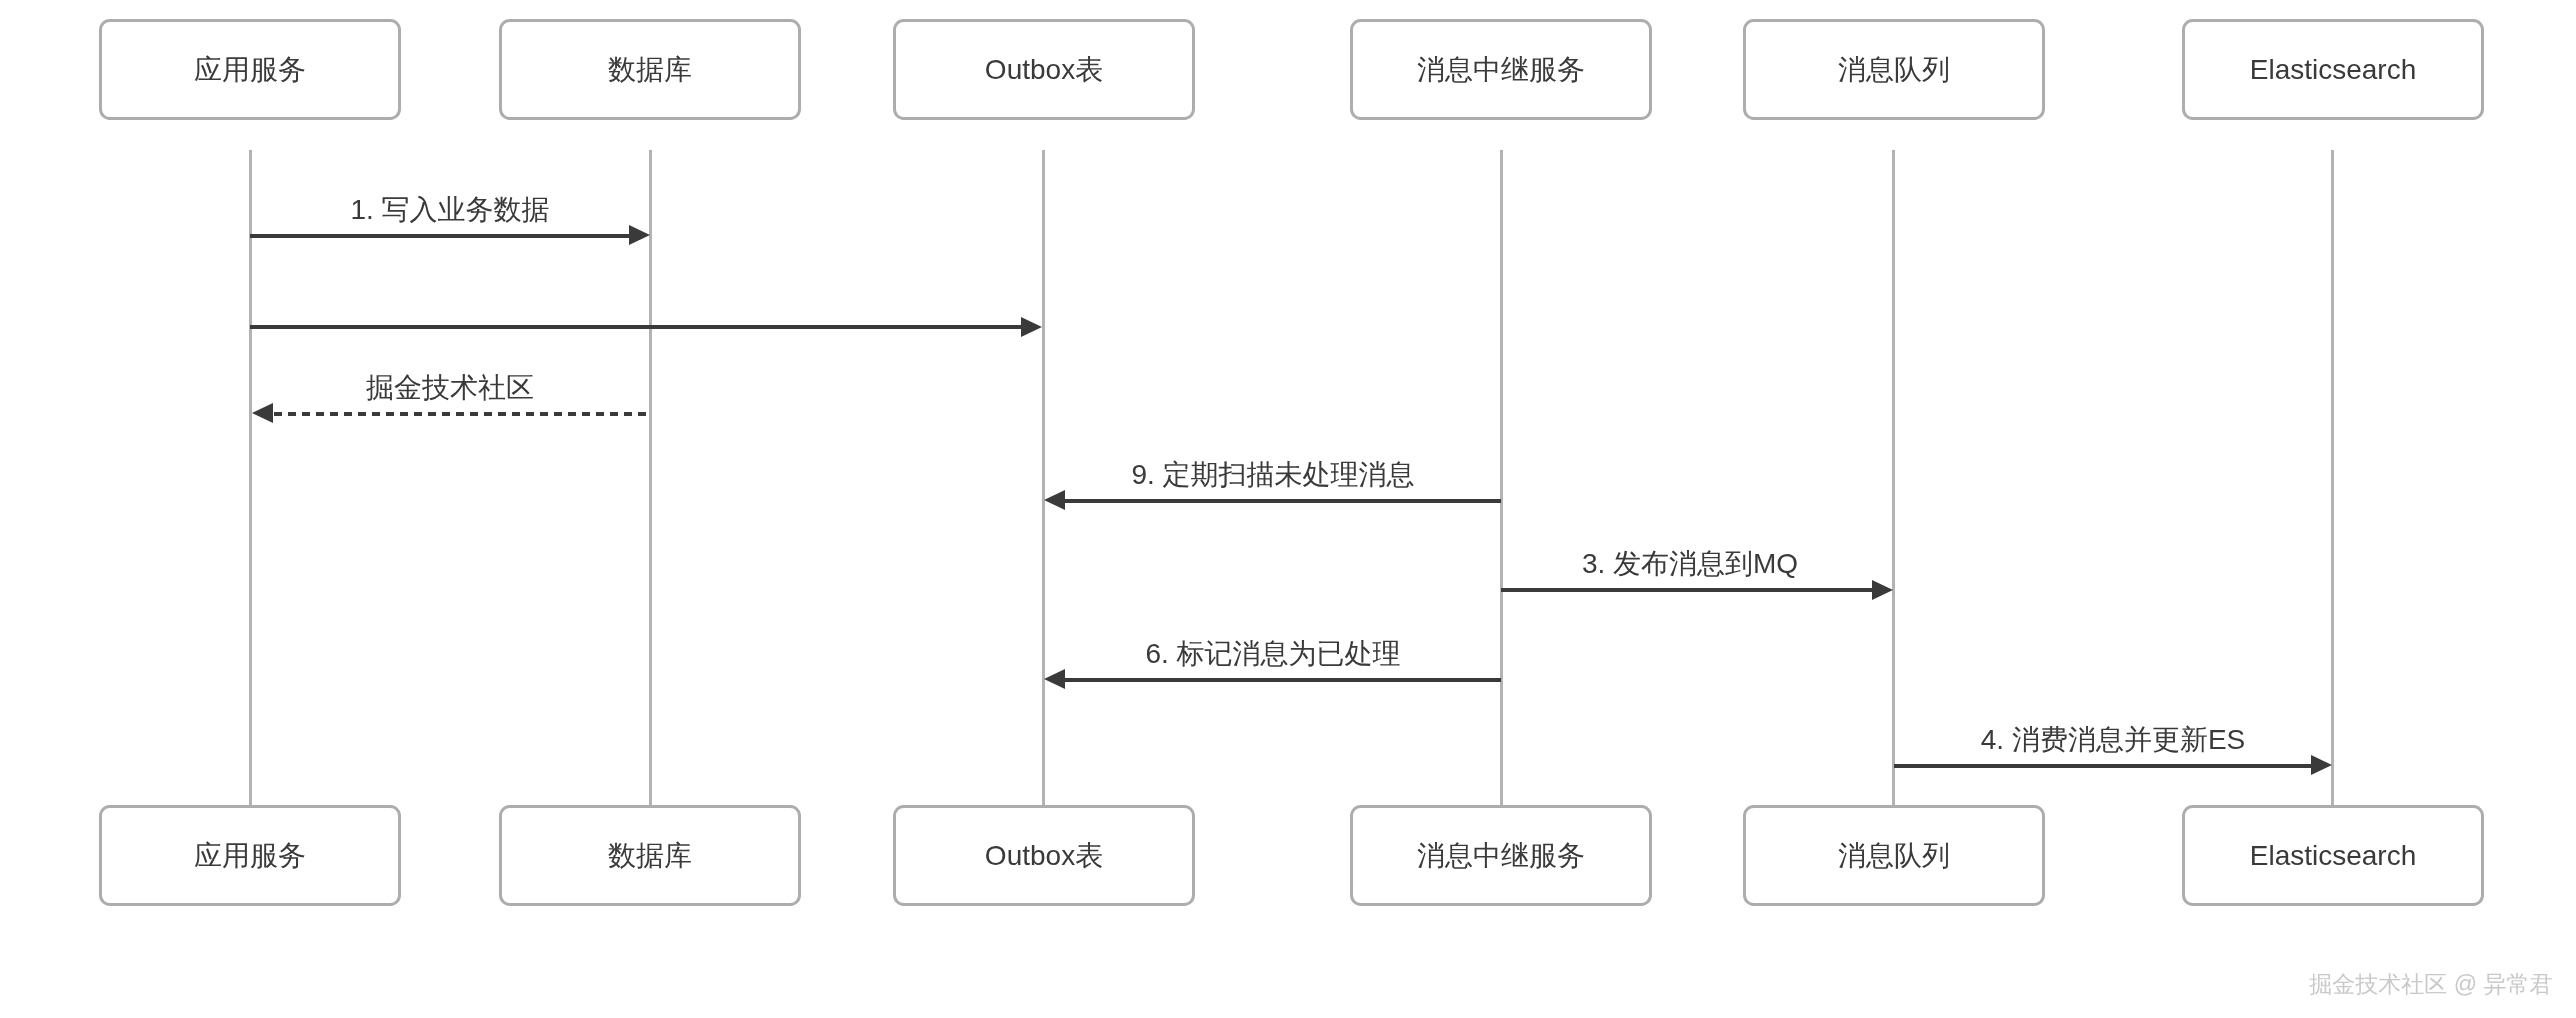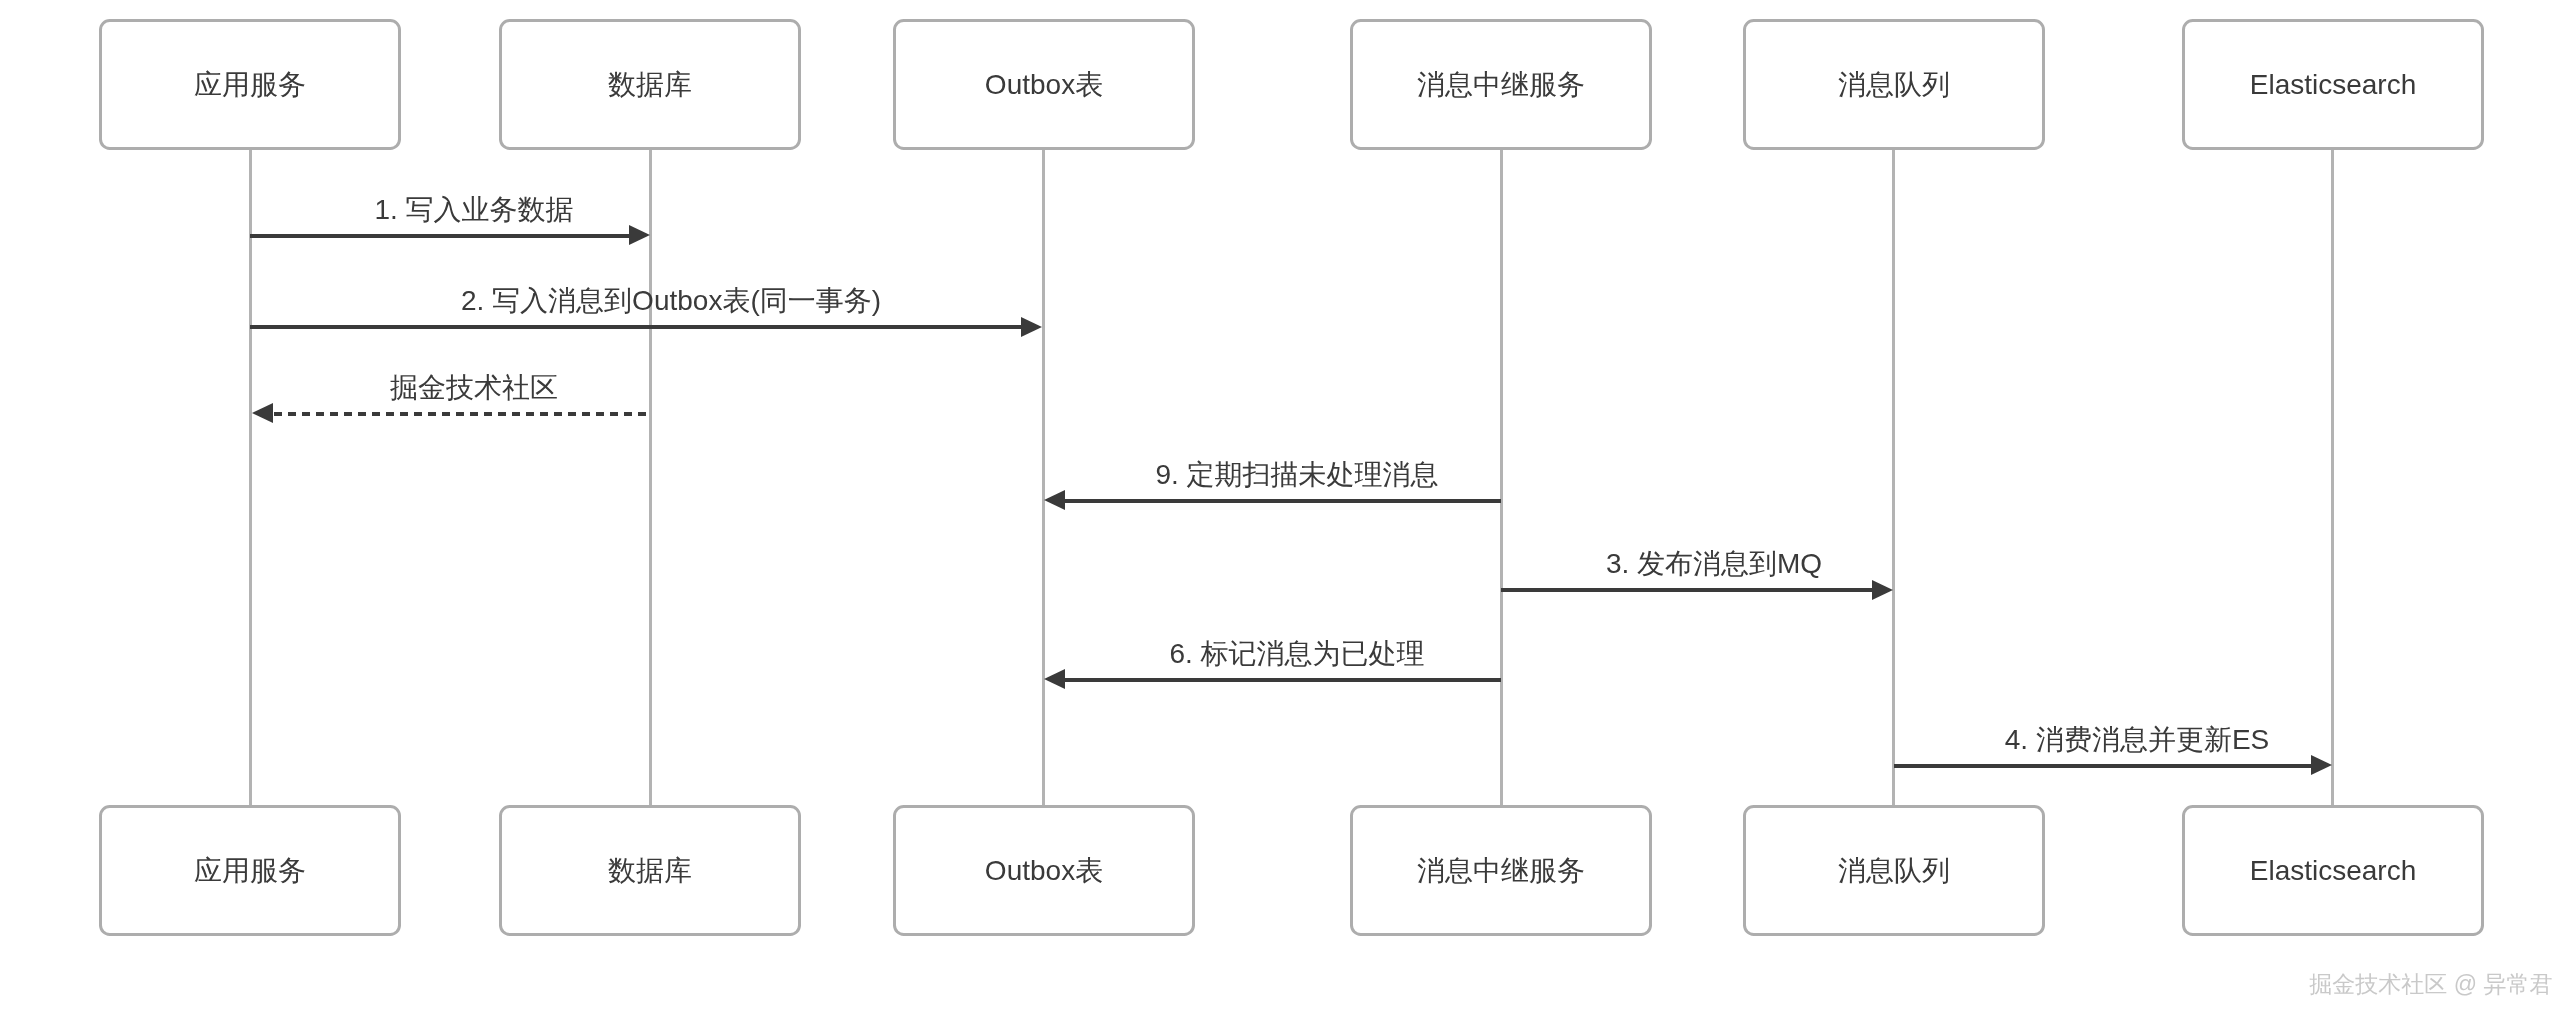--- a/index.html
+++ b/index.html
@@ -5,21 +5,21 @@
   html,body{margin:0;padding:0;background:#ffffff;}
   #canvas{
     position:relative;
     width:2576px;height:1019px;
     background:#ffffff;
     overflow:hidden;
     font-family:"Liberation Sans", sans-serif;
   }
   .pbox{
     position:absolute;
-    width:302px;height:131px;
+    width:302px;height:101px;
     box-sizing:border-box;
     border:3.4px solid #adadad;
     border-radius:10.7px;
     background:#ffffff;
     display:flex;align-items:center;justify-content:center;
     font-size:28px;color:#3a3a3a;
     white-space:nowrap;
   }
   .lifeline{
     position:absolute;
@@ -42,21 +42,21 @@
   .head-l{
     position:absolute;width:0;height:0;
     border-top:10.7px solid transparent;
     border-bottom:10.7px solid transparent;
     border-right:21.5px solid #3a3a3a;
   }
   .mlabel{
     position:absolute;
     transform:translateX(-50%);
     font-size:28px;line-height:34px;
-    color:#3a3a3a;white-space:nowrap;margin-left:24px;
+    color:#3a3a3a;white-space:nowrap;
   }
   .watermark{
     position:absolute;
     right:23.5px;top:971px;
     font-size:23px;line-height:27px;
     color:#c9c9c9;
     text-shadow:1.3px 1.3px 0 #ffffff;
     white-space:nowrap;
     margin-left:8px;
   }
@@ -79,21 +79,20 @@
   <div class="lifeline" style="left:1500px"></div>
   <div class="lifeline" style="left:1892px"></div>
   <div class="lifeline" style="left:2331px"></div>
 
   <div class="mline" style="left:250px;top:234px;width:380px"></div>
   <div class="head-r" style="left:629px;top:225px"></div>
   <div class="mlabel" style="left:450px;top:193px">1. 写入业务数据</div>
 
   <div class="mline" style="left:250px;top:325px;width:772px"></div>
   <div class="head-r" style="left:1021px;top:317px"></div>
-  <div class="mlabel" style="left:647px;top:284px">2. 写入消息到Outbox表(同一事务)</div>
 
   <div class="mline dashed" style="left:274px;top:412px;width:376px"></div>
   <div class="head-l" style="left:252px;top:403px"></div>
   <div class="mlabel" style="left:450px;top:371px">掘金技术社区</div>
 
   <div class="mline" style="left:1065px;top:499px;width:436px"></div>
   <div class="head-l" style="left:1044px;top:490px"></div>
   <div class="mlabel" style="left:1273px;top:458px">9. 定期扫描未处理消息</div>
 
   <div class="mline" style="left:1501px;top:588px;width:372px"></div>

